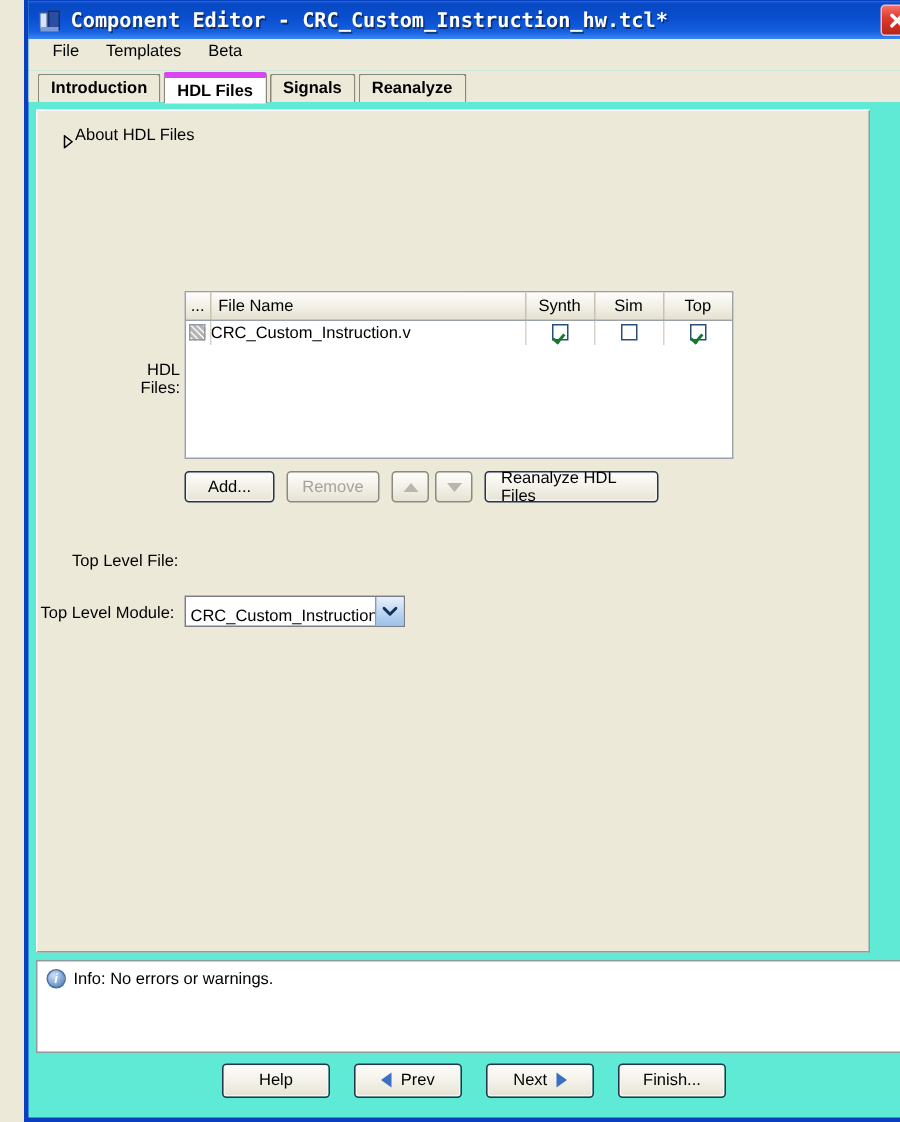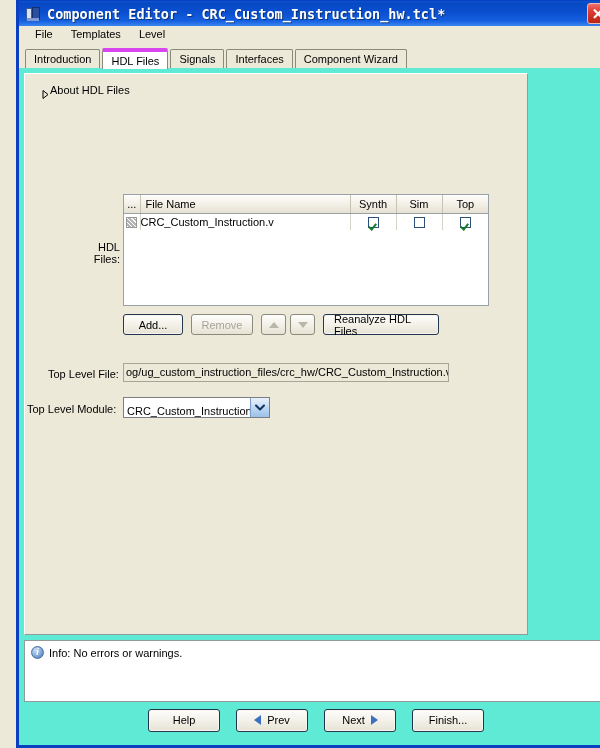--- a/index.html
+++ b/index.html
@@ -57,30 +57,30 @@
     height:21px;position:relative;padding-left:6px;
     display:flex;align-items:flex-end;background:#ece9d8;
   }
   .tab{
     height:19px;box-sizing:border-box;
     margin-right:2px;padding:0 8px;
     display:flex;align-items:center;
     font-size:11px;color:#000;
     background:#ece9d8;
     border:1px solid #8a8a7a;border-bottom:none;
-    border-radius:2px 2px 0 0;cursor:pointer;position:relative;
+    border-radius:2px 2px 0 0;cursor:pointer;position:relative;font-weight:bold;
   }
   .tab.active{
     height:21px;background:#fff;
     border:1px solid #8a8a7a;border-top:4px solid #d946ef;border-bottom:none;
     z-index:3;margin-bottom:-1px;
   }
   
   .panel{
-    position:absolute;left:5px;top:73px;width:504px;height:562px;
+    position:absolute;left:5px;top:73px;width:556px;height:562px;
     box-sizing:border-box;
     background:#ece9d8;
     border:1px solid #919b9c;border-top-color:#fff;
     border-left-color:#fff;
   }
   .panel-inner{position:absolute;left:0;top:0;right:0;bottom:0;}
   .about{
     position:absolute;left:11px;top:10px;
     display:flex;align-items:center;cursor:pointer;
     font-size:11px;
@@ -217,29 +217,28 @@
     <span class="closebtn">
       <svg width="12" height="12" viewBox="0 0 12 12">
         <path d="M2.6 2.2 L9.6 9.2 M9.6 2.2 L2.6 9.2" stroke="#ffffff" stroke-width="2.3" stroke-linecap="round" fill="none"></path>
       </svg>
     </span>
   </div>
 
   <div class="menubar">
     <div class="mi">File</div>
     <div class="mi">Templates</div>
-    <div class="mi">Level</div>
+    <div class="mi">Beta</div>
   </div>
 
   <div class="tabstrip">
     <div class="tab">Introduction</div>
     <div class="tab active">HDL Files</div>
     <div class="tab">Signals</div>
-    <div class="tab">Interfaces</div>
-    <div class="tab">Component Wizard</div>
+    <div class="tab">Reanalyze</div>
   </div>
 
   <div class="panel">
     <div class="panel-inner">
 
       <div class="about">
         <span class="tri">
           <svg width="7" height="9" viewBox="0 0 7 9">
               <path d="M1 0.5 L6 4.5 L1 8.5 Z" fill="none" stroke="#000" stroke-width="1"></path>
             </svg>
@@ -285,21 +284,20 @@
         <div class="btn sq" style="margin-right:4px;">
             <span class="arrow-up"></span>
           </div>
         <div class="btn sq" style="margin-right:8px;">
             <span class="arrow-dn"></span>
           </div>
         <div class="btn default" style="width:116px;">Reanalyze HDL Files</div>
       </div>
 
       <div class="lbl-tlf">Top Level File:</div>
-      <div class="txtfield">og/ug_custom_instruction_files/crc_hw/CRC_Custom_Instruction.v</div>
 
       <div class="lbl-tlm">Top Level Module:</div>
       <div class="combo">
         <span class="ctext">CRC_Custom_Instruction</span>
         <span class="carr">
           <svg width="10" height="7" viewBox="0 0 10 7">
               <path d="M1 1.5 L5 5.5 L9 1.5" fill="none" stroke="#12315e" stroke-width="2" stroke-linecap="round" stroke-linejoin="round"></path>
             </svg>
         </span>
       </div>

